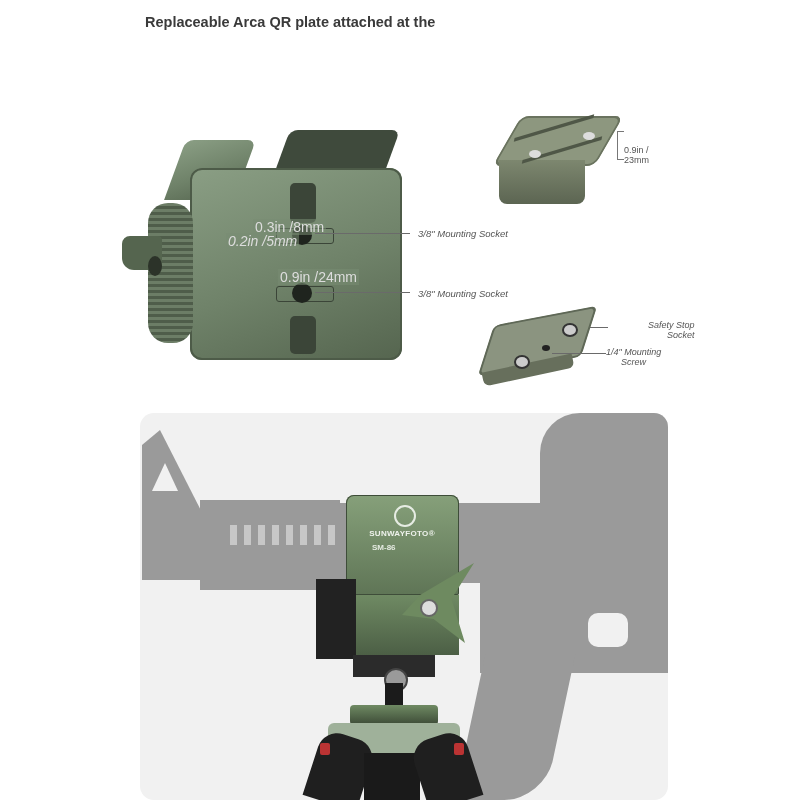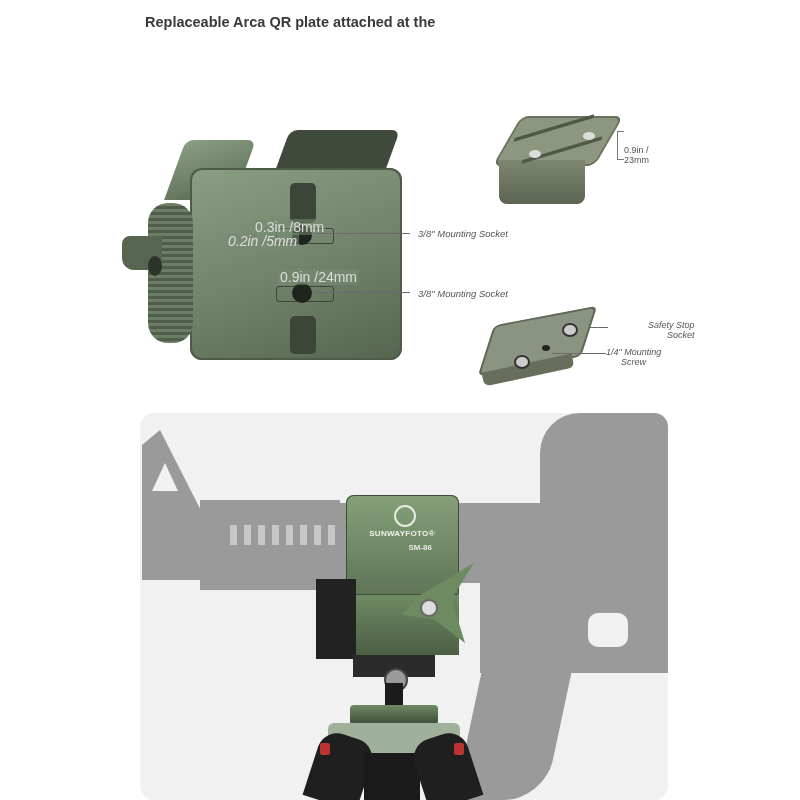--- a/index.html
+++ b/index.html
@@ -93,21 +93,21 @@
   <div style="position:absolute;left:448px;top:200px;width:40px;height:34px;background:#f1f1f1;border-radius:10px;"></div>
   <div style="position:absolute;left:12px;top:50px;width:26px;height:28px;background:#f1f1f1;clip-path:polygon(50% 0,100% 100%,0 100%);"></div>
 
   <div style="position:absolute;left:90px;top:112px;width:110px;height:20px;background:repeating-linear-gradient(90deg,#c7c7c7 0 7px,transparent 7px 14px);"></div>
 
   <div style="position:absolute;left:206px;top:82px;width:113px;height:100px;background:linear-gradient(180deg,#86a07a,#5f7556);border-radius:8px 8px 2px 2px;box-shadow:inset 0 0 0 1px #3e4d39;"></div>
   <div style="position:absolute;left:254px;top:92px;width:18px;height:18px;border:2px solid #e6ece3;border-radius:50%;"></div>
   <div style="position:absolute;left:222px;top:116px;width:80px;text-align:center;color:#eef2ec;font-size:8px;font-weight:bold;letter-spacing:0.3px;">
     <span>SUNWAYFOTO</span><span>®</span>
   </div>
-  <div style="position:absolute;left:232px;top:130px;width:60px;text-align:right;color:#e5ebe2;font-size:8px;font-weight:bold;">SM-86</div>
+  <div style="position:absolute;left:232px;top:130px;width:60px;text-align:left;color:#e5ebe2;font-size:8px;font-weight:bold;">SM-86</div>
   <div style="position:absolute;left:206px;top:182px;width:113px;height:60px;background:linear-gradient(180deg,#6f8a63,#4c5f45);"></div>
   <div style="position:absolute;left:176px;top:166px;width:40px;height:80px;background:#222;"></div>
   <div style="position:absolute;left:244px;top:150px;width:90px;height:80px;background:#6e8a60;clip-path:polygon(40% 40%,100% 0,75% 45%,90% 100%,55% 70%,20% 65%);"></div>
   <div style="position:absolute;left:282px;top:188px;width:14px;height:14px;background:#ddd;border-radius:50%;box-shadow:0 0 0 2px #666;"></div>
 
   <div style="position:absolute;left:213px;top:242px;width:82px;height:22px;background:#2b2b2b;"></div>
   <div style="position:absolute;left:244px;top:255px;width:20px;height:20px;background:#9a9a9a;border-radius:50%;border:2px solid #444;"></div>
   <div style="position:absolute;left:245px;top:270px;width:18px;height:26px;background:#1b1b1b;"></div>
 
   <div style="position:absolute;left:210px;top:292px;width:88px;height:20px;background:linear-gradient(180deg,#6f8a63,#3c4a36);border-radius:4px;"></div>

